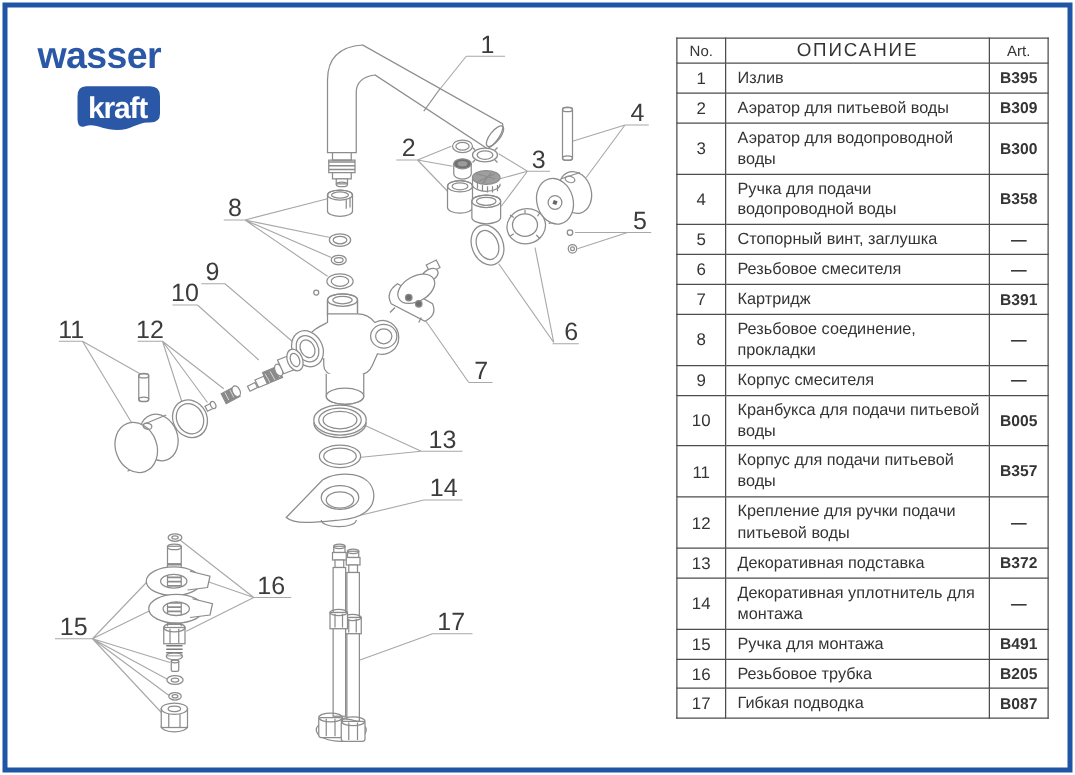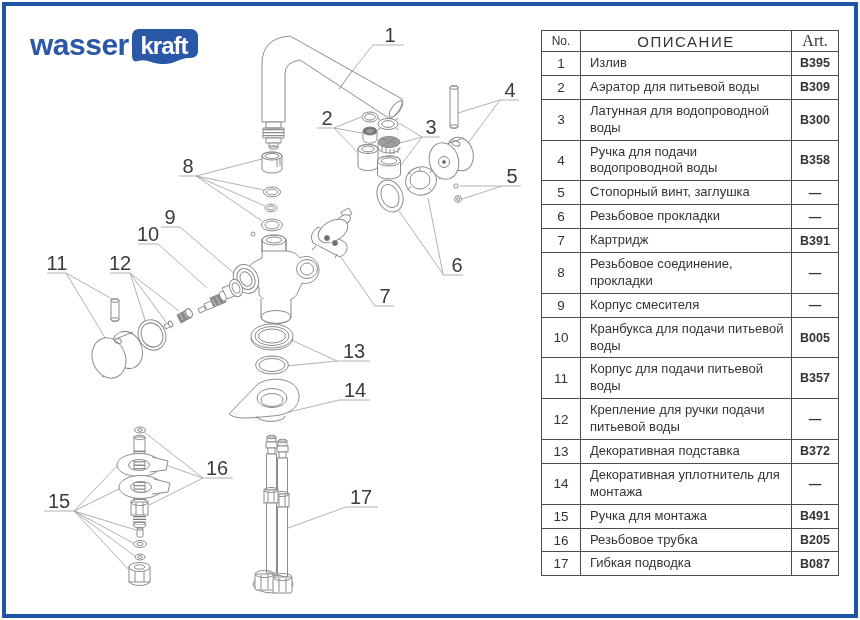--- a/index.html
+++ b/index.html
@@ -4,21 +4,21 @@
 <style>
   html,body{margin:0;padding:0;}
   body{
     width:860px;height:620px;position:relative;overflow:hidden;
     background:#ffffff;font-family:"Liberation Sans",sans-serif;
   }
   .frame{
     position:absolute;inset:2px;border:4px solid #1f55a5;pointer-events:none;
   }
   
-  .logo{position:absolute;left:30px;top:25px;display:flex;align-items:flex-start;}
+  .logo{position:absolute;left:30px;top:25px;display:flex;align-items:flex-end;flex-direction:column;}
   .logo-wasser{
     font-size:30px;font-weight:bold;color:#2b58a6;letter-spacing:-0.5px;
     line-height:40px;margin-right:1px;
   }
   .logo-badge{display:block;margin-top:2px;}
   .logo-badge text{
     font-family:"Liberation Sans",sans-serif;font-weight:bold;font-size:24px;
     fill:#ffffff;letter-spacing:-1px;
   }
   
@@ -32,21 +32,21 @@
   .leader{fill:none;stroke:#a8a8a8;stroke-width:0.9;}
   
   .parts-table{
     position:absolute;left:541px;top:30px;width:297px;height:419px;
     border-collapse:collapse;table-layout:fixed;color:#343434;
   }
   .parts-table td,.parts-table th{border:1px solid #4d4d4d;background:#fff;}
   .parts-table th{font-weight:normal;}
   .h-no{font-size:12px;}
   .h-desc{font-size:15px;letter-spacing:1.5px;}
-  .h-art{font-size:16px;font-family:Liberation Serif, serif;}
+  .h-art{font-size:12px;}
   .c-no{text-align:center;font-size:13.5px;}
   .c-desc{text-align:left;padding:3px 4px 3px 9px;font-size:13px;line-height:1.3;}
   .c-art{text-align:center;font-size:12.5px;font-weight:bold;}
 </style>
 </head>
 <body>
 
 <div class="frame"></div>
 
 <div class="logo">
@@ -330,36 +330,36 @@
         <td class="c-desc">Излив</td>
         <td class="c-art">B395</td>
       </tr>
   <tr>
         <td class="c-no">2</td>
         <td class="c-desc">Аэратор для питьевой воды</td>
         <td class="c-art">B309</td>
       </tr>
   <tr>
         <td class="c-no">3</td>
-        <td class="c-desc">Латунная для водопроводной воды</td>
+        <td class="c-desc">Аэратор для водопроводной воды</td>
         <td class="c-art">B300</td>
       </tr>
   <tr>
         <td class="c-no">4</td>
         <td class="c-desc">Ручка для подачи водопроводной воды</td>
         <td class="c-art">B358</td>
       </tr>
   <tr>
         <td class="c-no">5</td>
         <td class="c-desc">Стопорный винт, заглушка</td>
         <td class="c-art">—</td>
       </tr>
   <tr>
         <td class="c-no">6</td>
-        <td class="c-desc">Резьбовое прокладки</td>
+        <td class="c-desc">Резьбовое смесителя</td>
         <td class="c-art">—</td>
       </tr>
   <tr>
         <td class="c-no">7</td>
         <td class="c-desc">Картридж</td>
         <td class="c-art">B391</td>
       </tr>
   <tr>
         <td class="c-no">8</td>
         <td class="c-desc">Резьбовое соединение, прокладки</td>

